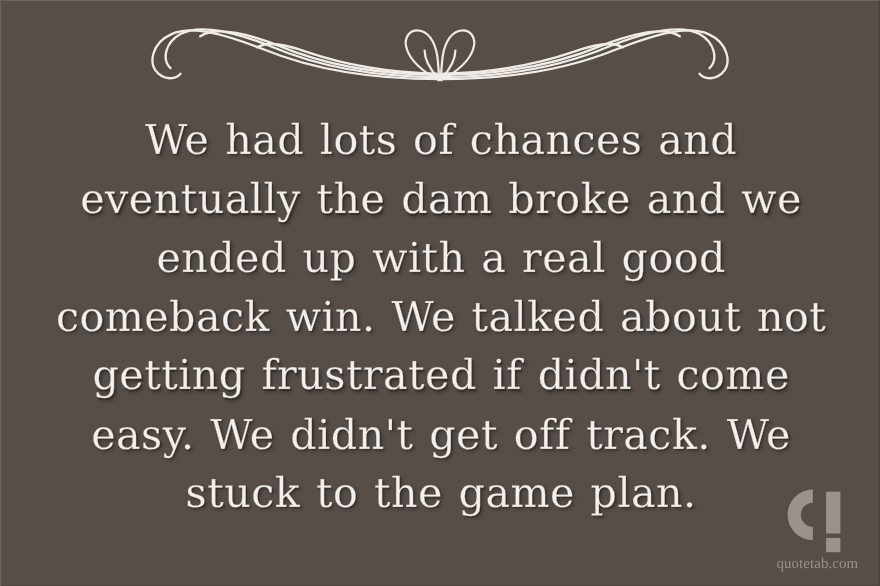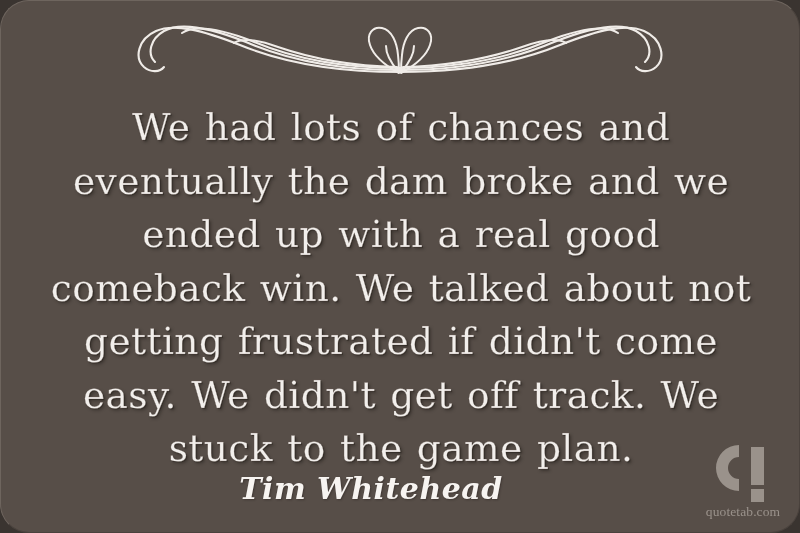--- a/index.html
+++ b/index.html
@@ -12,21 +12,20 @@
     width: 800px;
     height: 533px;
     box-sizing: border-box;
     background: #574e48;
     border-top: 1px solid #6e655e;
     border-left: 1px solid #6e655e;
     border-right: 1px solid #4a423d;
     border-bottom: 1px solid #4a423d;
     overflow: hidden;
     font-family: "Liberation Serif", "DejaVu Serif", serif;
-    border-radius: 29px;
   }
 
   
   #ornament {
     position: absolute;
     top: 8px;
     left: 50%;
     transform: translateX(-50%);
     width: 660px;
     height: 86px;
@@ -128,21 +127,20 @@
                  C 338 21 333 34 332 46 C 331 54 331 60 331 64"></path>
 
         <path d="M328 62 C 322 55 316 45 316 37"></path>
         <path d="M332 62 C 338 55 344 45 344 37"></path>
       </g>
     </svg>
   </div>
 
   <div id="quote-text">We had lots of chances and eventually the dam broke and we ended up with a real good comeback win. We talked about not getting frustrated if didn't come easy. We didn't get off track. We stuck to the game plan.</div>
 
-  <div id="author">Tim Whitehead</div>
 
   <div id="brand">
     <svg id="brand-mark" viewBox="0 0 58 60" xmlns="http://www.w3.org/2000/svg">
 
       <path d="M25 2 A23 23 0 1 0 25 48 L25 36 A11 11 0 1 1 25 14 Z" fill="#9a928b"></path>
 
       <rect x="37" y="4" width="13" height="38" fill="#9a928b"></rect>
 
       <rect x="37" y="46" width="13" height="13" fill="#9a928b"></rect>
     </svg>

